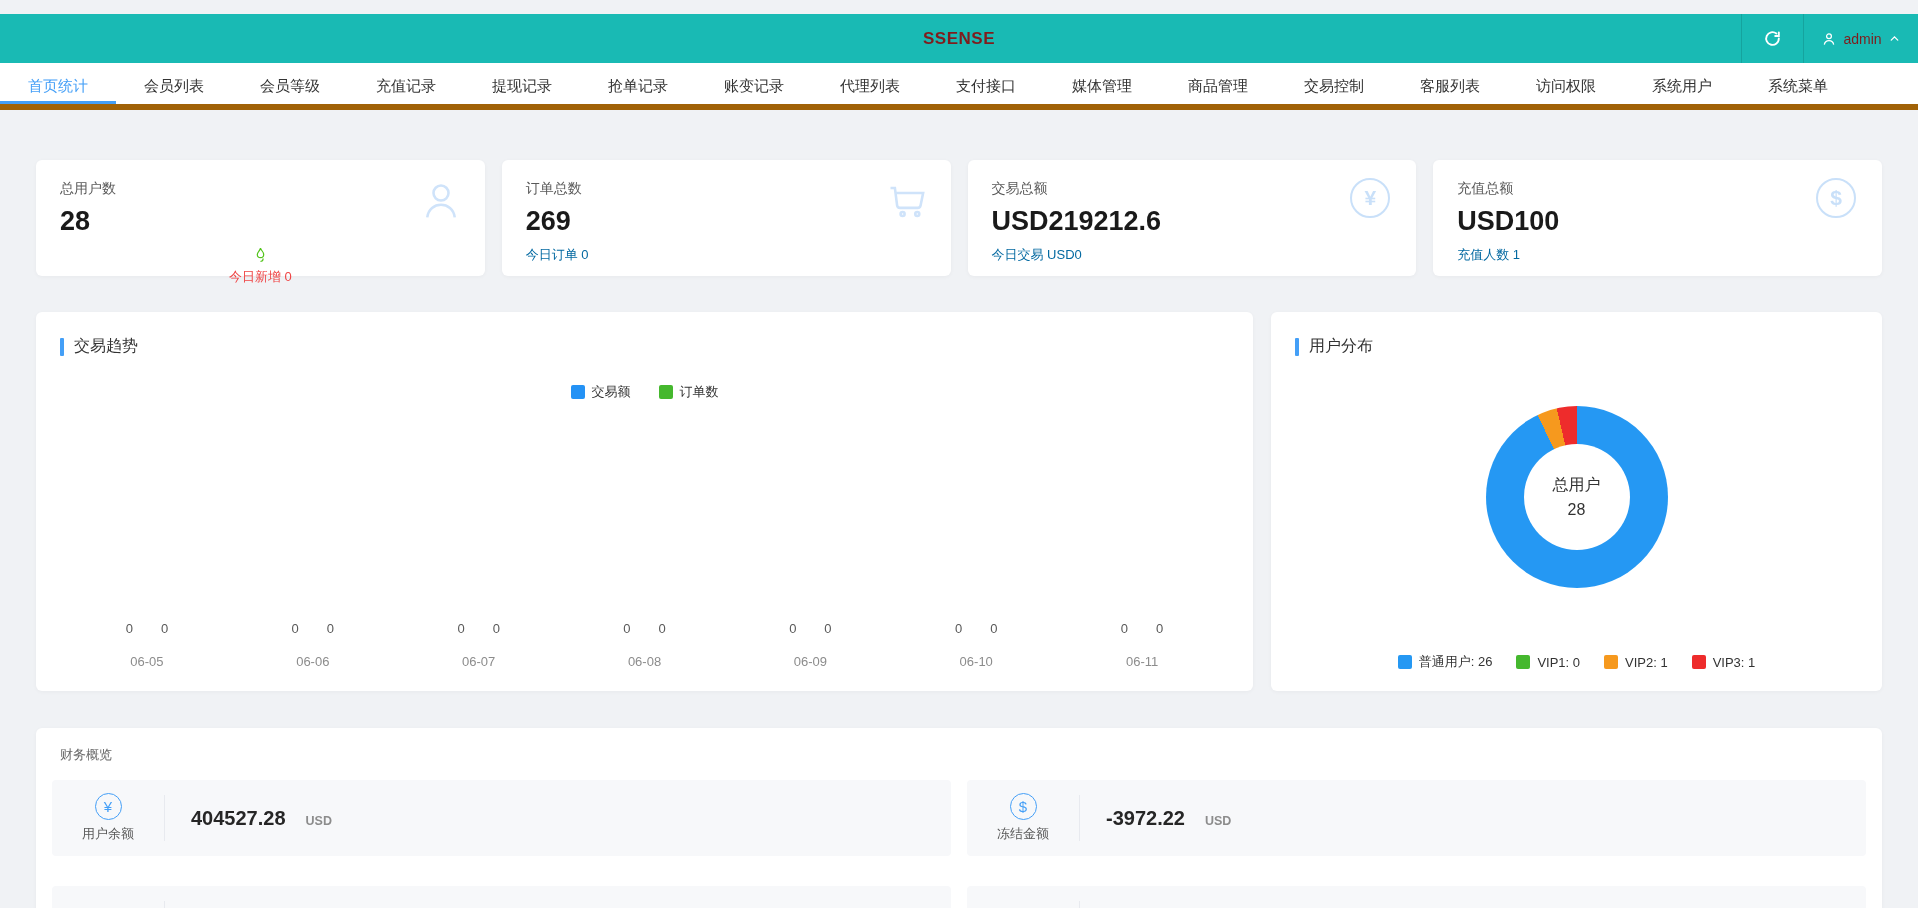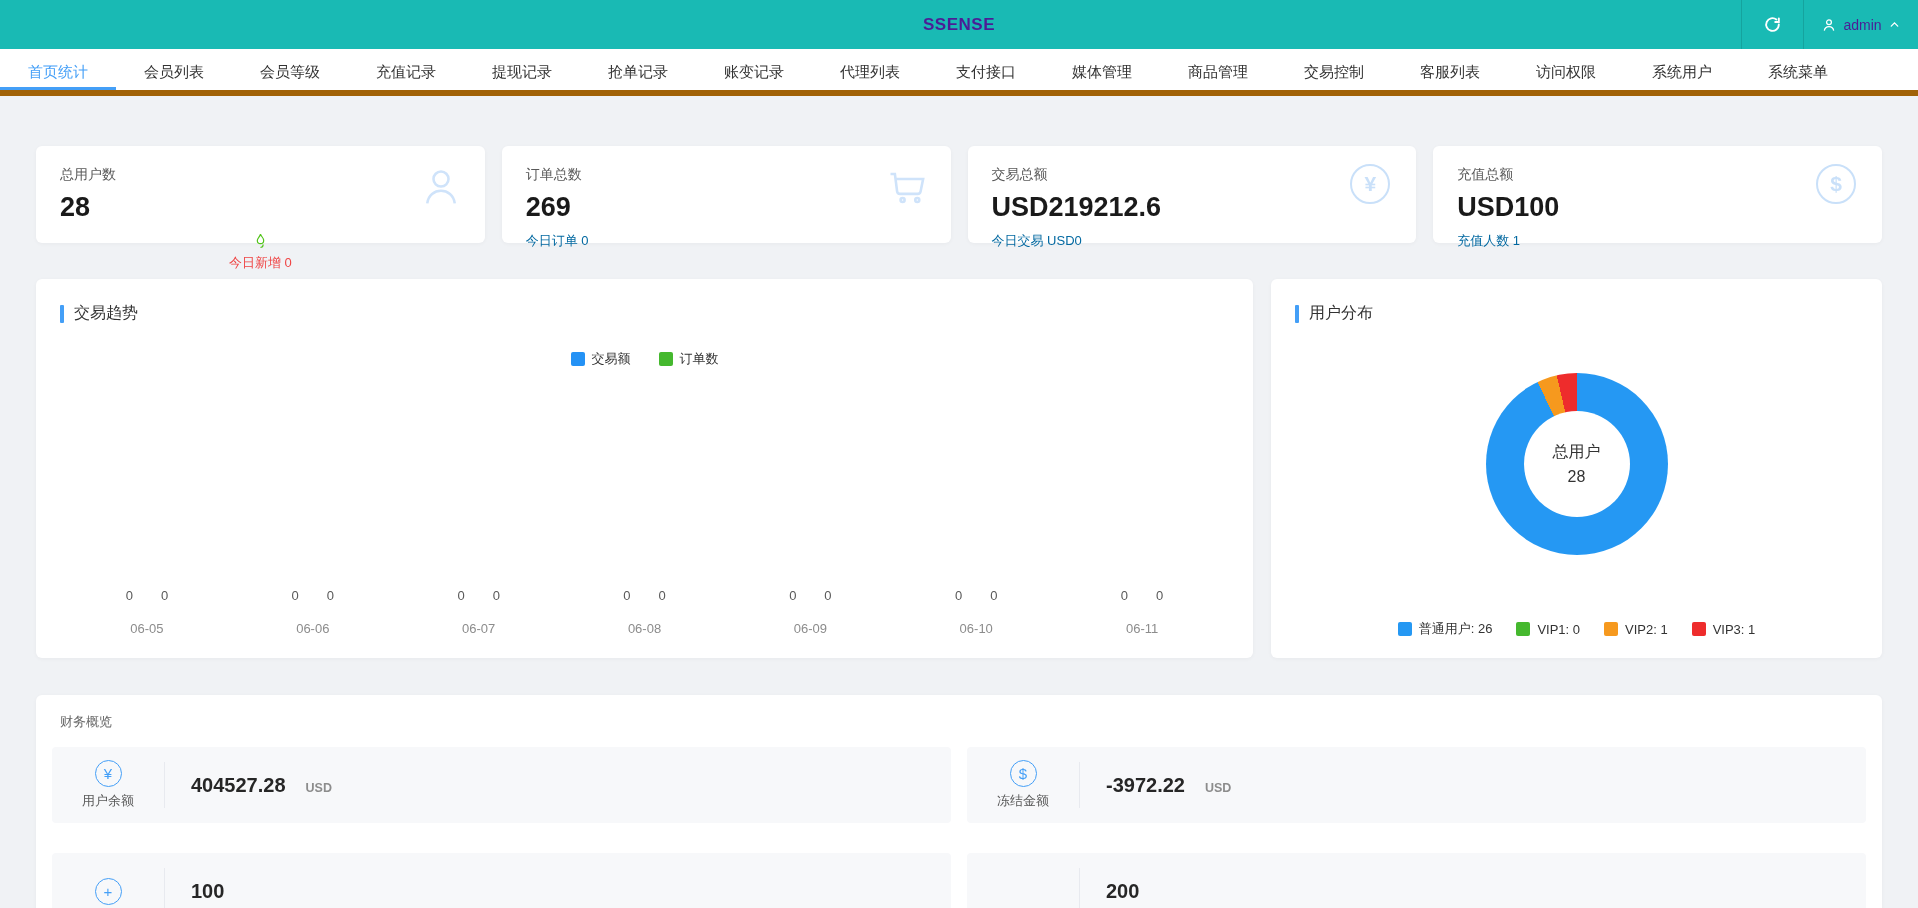--- a/index.html
+++ b/index.html
@@ -5,21 +5,21 @@
   * { box-sizing: border-box; margin: 0; padding: 0; }
   html, body { width: 1918px; height: 908px; overflow: hidden; }
   body {
     background: #f0f2f5;
     font-family: "Liberation Sans", "DejaVu Sans", sans-serif;
     color: #333;
   }
   
   .header {
     height: 49px; background: #19bab4; position: relative;
-    display: flex; align-items: center; color: #4c1d95;
+    display: flex; align-items: center; color: #7f1d1d; margin-top: 14px;
   }
   .header-title {
     position: absolute; left: 0; right: 0; text-align: center;
     font-size: 17px; font-weight: bold; letter-spacing: .5px;
   }
   .header-right { margin-left: auto; display: flex; align-items: stretch; height: 100%; position: relative; }
   .refresh-btn {
     width: 63px; display: flex; align-items: center; justify-content: center;
     border-left: 1px solid rgba(0,0,0,.12); border-right: 1px solid rgba(0,0,0,.12);
     cursor: pointer;
@@ -40,21 +40,21 @@
   .tab.active { color: #449ff7; }
   .tab.active::after {
     content: ""; position: absolute; left: 0; right: 0; bottom: 0;
     height: 3px; background: #449ff7;
   }
   
   .content { padding: 0 36px; }
   
   .stats-row { display: grid; grid-template-columns: repeat(4, 1fr); gap: 17px; margin-top: 50px; }
   .stat-card {
-    background: #fff; border-radius: 6px; height: 97px; padding: 20px 24px;
+    background: #fff; border-radius: 6px; height: 116px; padding: 20px 24px;
     position: relative; box-shadow: 0 1px 4px rgba(0,0,0,.04);
   }
   .stat-label { font-size: 14px; color: #595959; }
   .stat-value { font-size: 27px; font-weight: bold; color: #1a1a1a; margin-top: 8px; }
   .stat-sub { font-size: 13px; color: #0369a1; margin-top: 9px; display: flex; align-items: center; gap: 5px; }
   .stat-sub.highlight { color: #ef4444; flex-direction: column; }
   .stat-icon { position: absolute; top: 18px; right: 22px; width: 44px; height: 44px; }
   .badge-circle {
     width: 40px; height: 40px; border-radius: 50%; border: 2px solid #c9e0f9;
     color: #c9e0f9; font-size: 21px; font-weight: bold;

